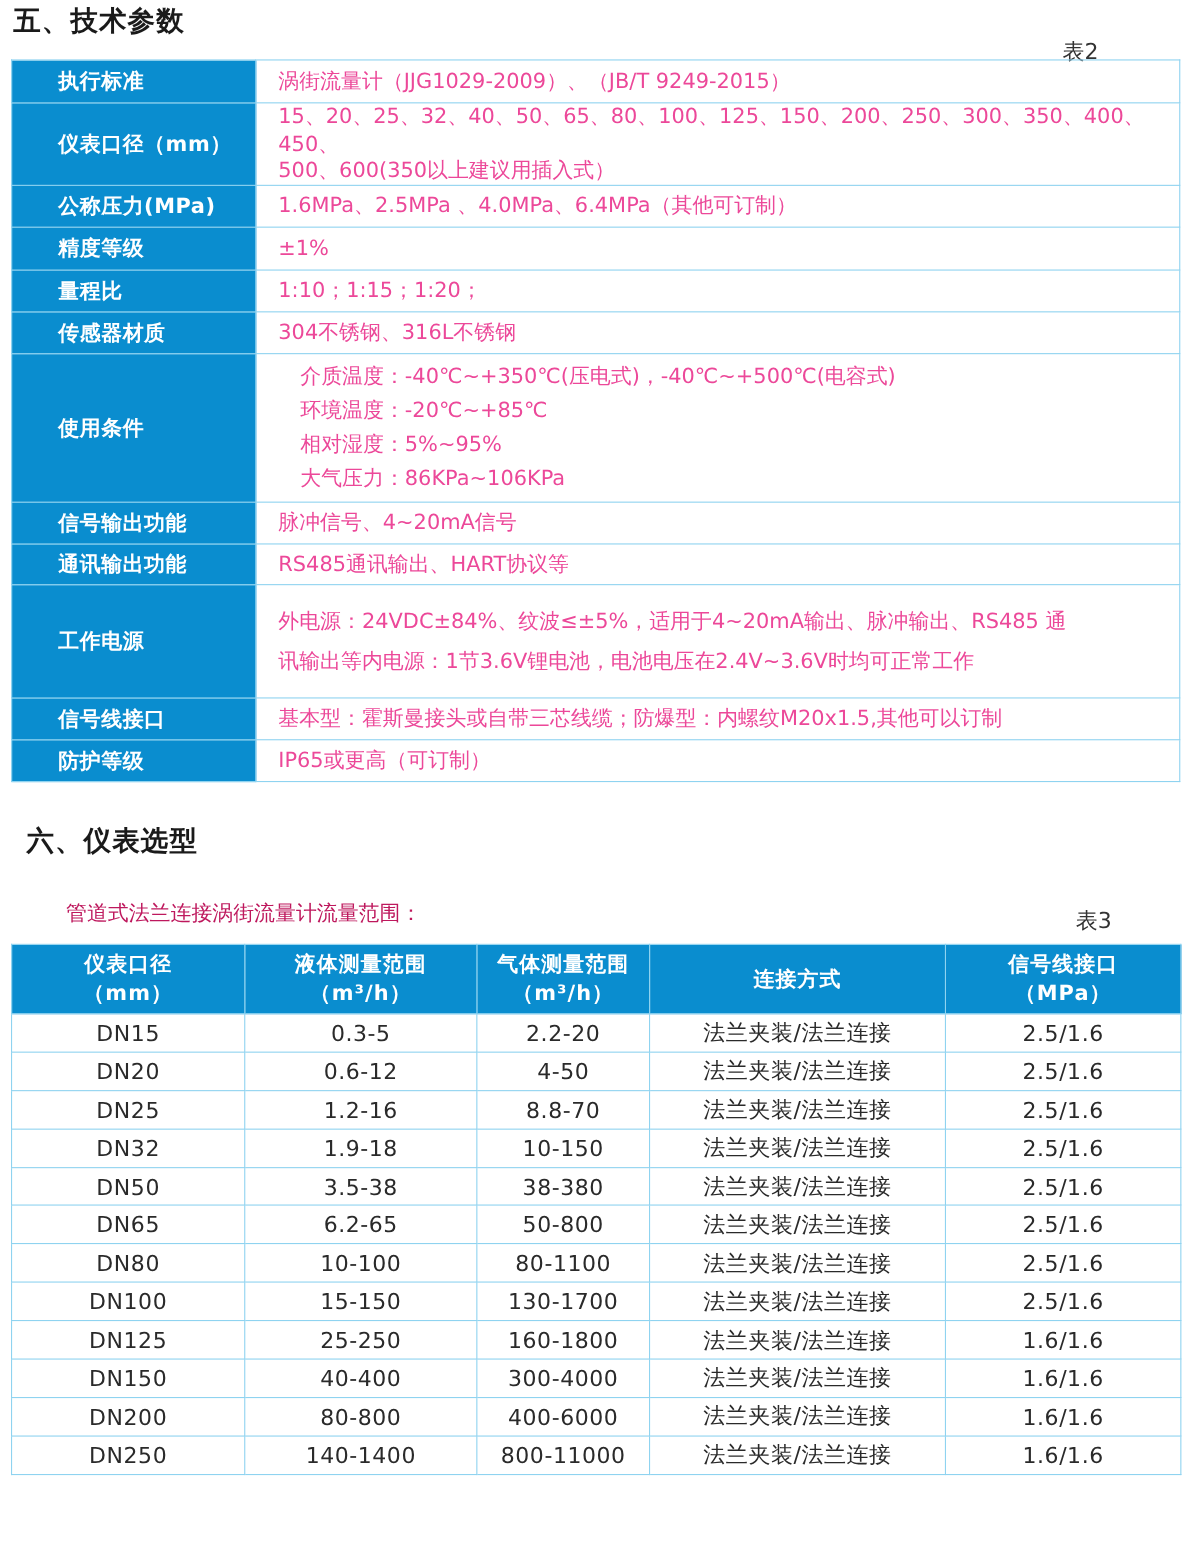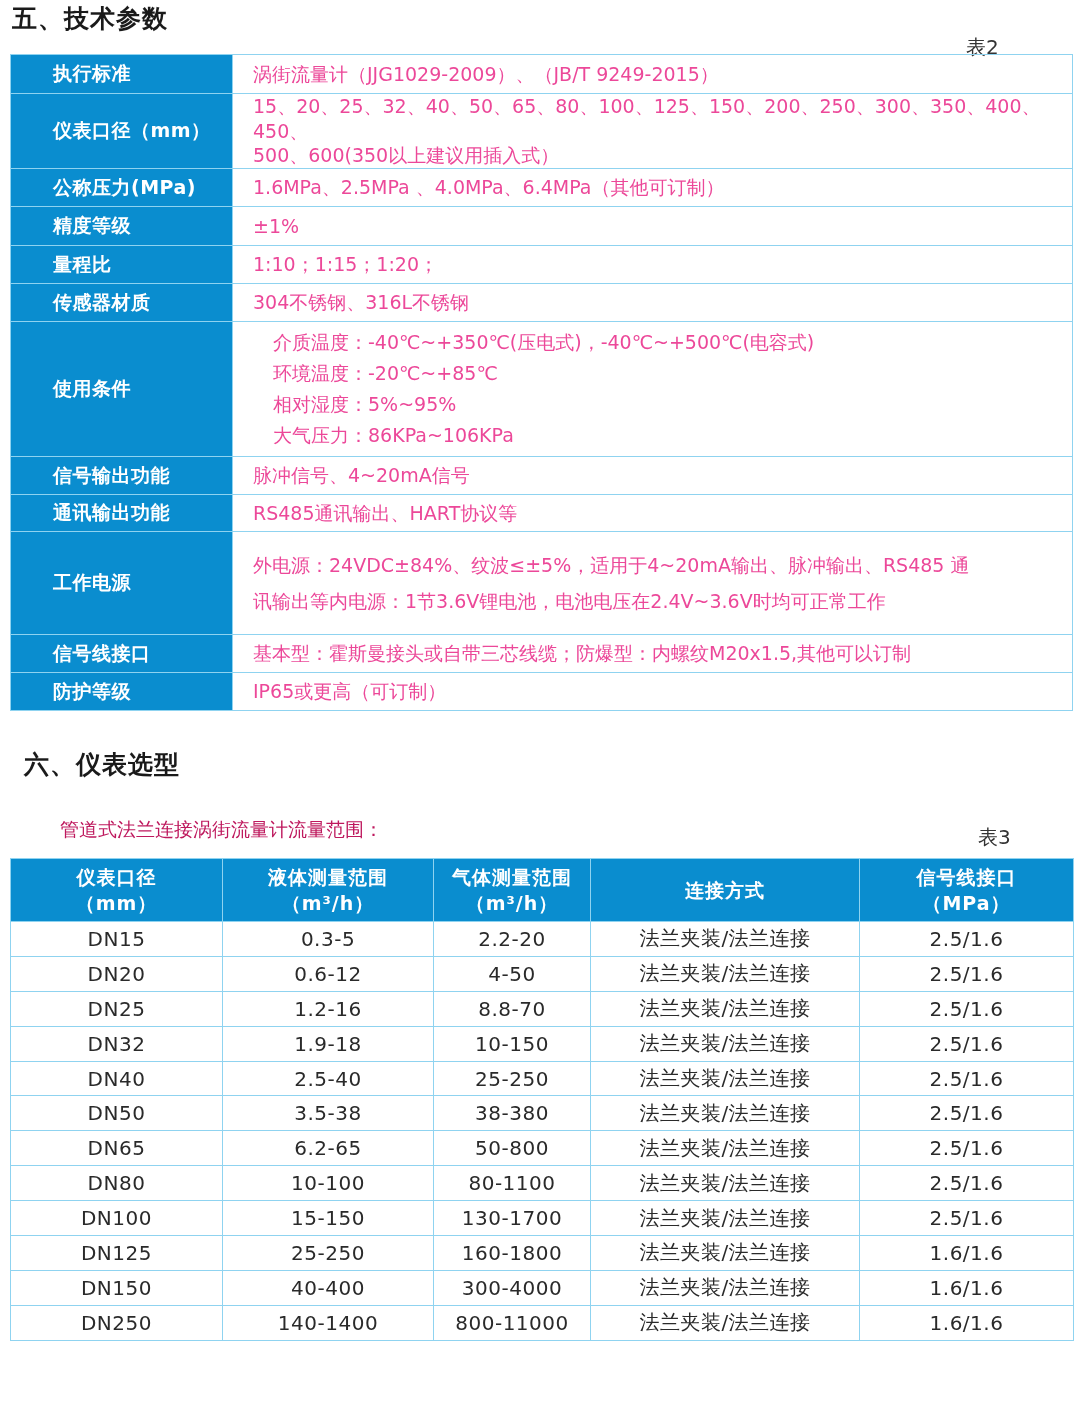--- a/index.html
+++ b/index.html
@@ -173,27 +173,20 @@
         <td>2.5/1.6</td>
       </tr>
       <tr>
         <td>DN32</td>
         <td>1.9-18</td>
         <td>10-150</td>
         <td>法兰夹装/法兰连接</td>
         <td>2.5/1.6</td>
       </tr>
       <tr>
-        <td>DN40</td>
-        <td>2.5-40</td>
-        <td>25-250</td>
-        <td>法兰夹装/法兰连接</td>
-        <td>2.5/1.6</td>
-      </tr>
-      <tr>
         <td>DN50</td>
         <td>3.5-38</td>
         <td>38-380</td>
         <td>法兰夹装/法兰连接</td>
         <td>2.5/1.6</td>
       </tr>
       <tr>
         <td>DN65</td>
         <td>6.2-65</td>
         <td>50-800</td>
@@ -222,20 +215,27 @@
         <td>1.6/1.6</td>
       </tr>
       <tr>
         <td>DN150</td>
         <td>40-400</td>
         <td>300-4000</td>
         <td>法兰夹装/法兰连接</td>
         <td>1.6/1.6</td>
       </tr>
       <tr>
+        <td>DN200</td>
+        <td>80-800</td>
+        <td>400-6000</td>
+        <td>法兰夹装/法兰连接</td>
+        <td>1.6/1.6</td>
+      </tr>
+      <tr>
         <td>DN250</td>
         <td>140-1400</td>
         <td>800-11000</td>
         <td>法兰夹装/法兰连接</td>
         <td>1.6/1.6</td>
       </tr>
     </tbody>
 </table>
 
 </body></html>

